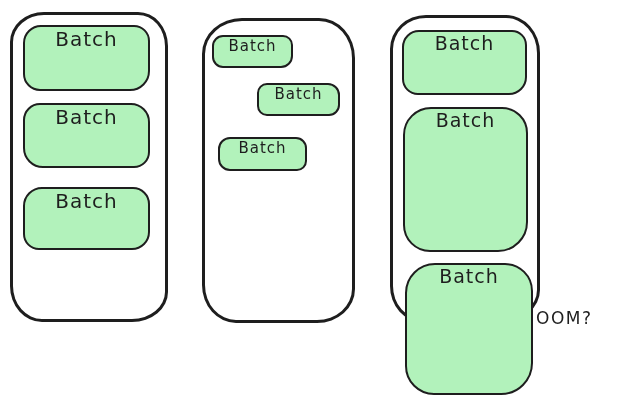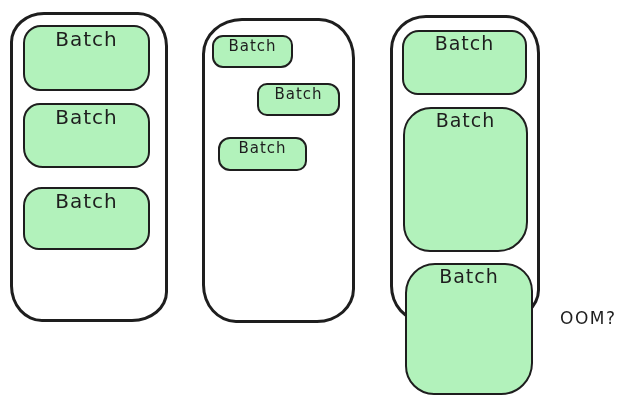--- a/index.html
+++ b/index.html
@@ -73,21 +73,20 @@
     border-radius: 30px 28px 32px 29px;
     z-index: 5;
   }
   .annotation {
     position: absolute;
     left: 536px; top: 308px;
     font-size: 17px;
     letter-spacing: 1.5px;
     color: var(--stroke, #1e1e1e);
     user-select: none;
-    margin-left: 24px;
   }
 </style>
 </head>
 <body style="--background: #ffffff; --container-fill: #ffffff; --batch-fill: #b2f2bb; --stroke: #1e1e1e;">
 
 <div class="canvas">
 
   <div class="container" id="container-1">
     <div class="batch" id="c1-b1">
       <span class="batch-label">Batch</span>

